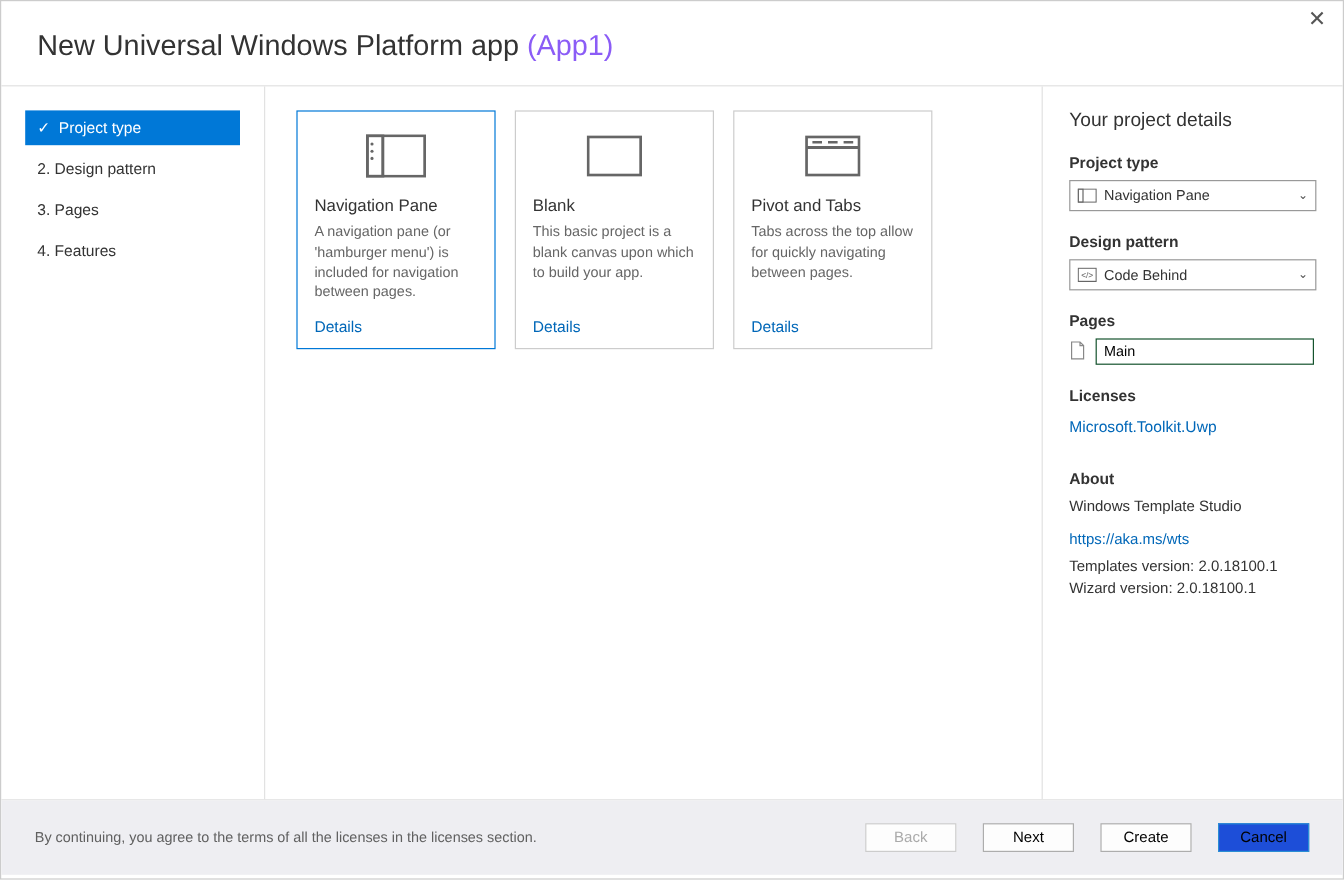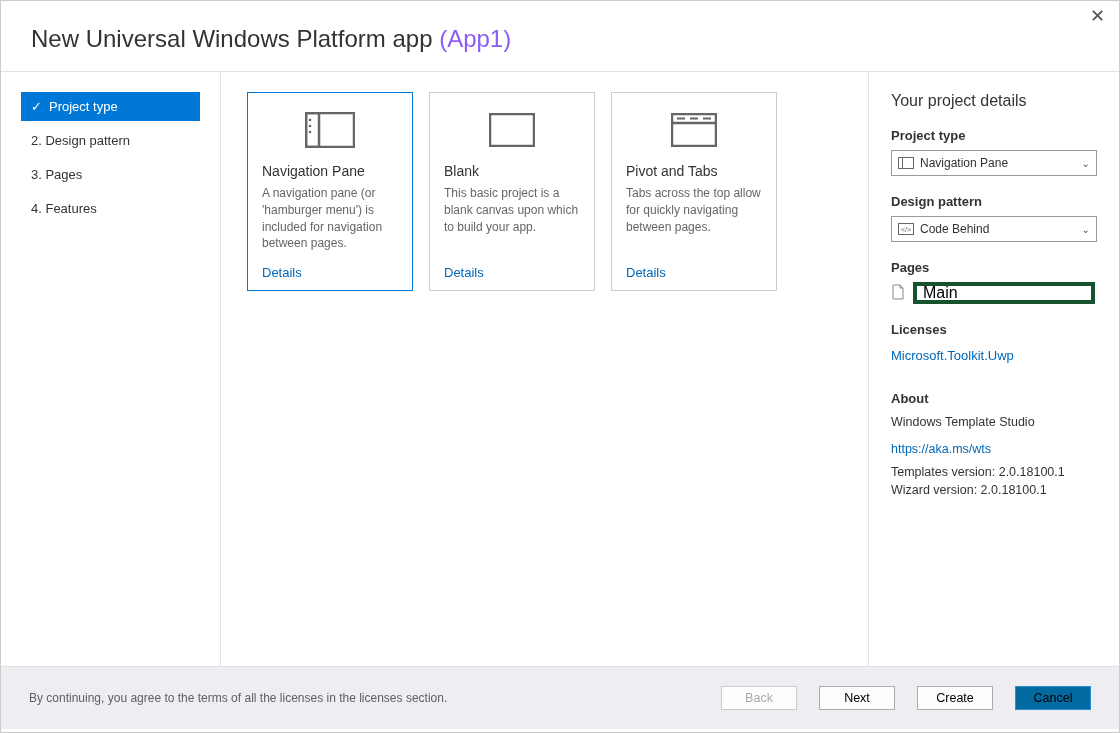--- a/index.html
+++ b/index.html
@@ -27,30 +27,30 @@
   .details-pane { width: 250px; padding: 20px 22px; font-size: 13px; }
   .details-pane h2 { font-size: 16px; font-weight: 400; margin-bottom: 18px; }
   .details-pane .label { font-weight: 700; font-size: 13px; margin-bottom: 7px; margin-top: 18px; }
   .details-pane .label:first-of-type { margin-top: 0; }
   .select { display: flex; align-items: center; border: 1px solid #999; height: 26px; width: 206px; padding: 0 6px; font-size: 12px; background: #fff; cursor: pointer; }
   .select .mini-icon { width: 16px; display: flex; align-items: center; justify-content: center; margin-right: 6px; }
   .select .txt { flex: 1; }
   .select .caret { font-size: 10px; color: #555; }
   .pages-row { display: flex; align-items: center; gap: 6px; }
   .pages-row .doc-icon { width: 16px; }
-  .pages-row input { border: 4px solid #14532d; height: 22px; width: 182px; padding: 2px 6px; font-size: 16px; }
+  .pages-row input { border: 1px solid #14532d; height: 22px; width: 182px; padding: 2px 6px; font-size: 12px; }
   .link { color: #0067b8; cursor: pointer; display: inline-block; margin-top: 4px; }
   .about-text { font-size: 12.5px; color: #333; margin-top: 4px; line-height: 1.5; }
 
   .footer { height: 62px; background: #eeeef2; display: flex; align-items: center; padding: 0 28px; justify-content: space-between; }
   .footer .agree { font-size: 12px; color: #606060; }
   .footer .buttons { display: flex; gap: 22px; }
   .footer button { width: 76px; height: 24px; border: 1px solid #adadad; background: #fdfdfd; font-family: inherit; font-size: 12.5px; cursor: pointer; }
   .footer button:disabled { color: #aaa; border-color: #ccc; cursor: default; }
-  .footer button.primary { background: #0369a1; border-color: #2a8dd4; }
+  .footer button.primary { background: #1d4ed8; border-color: #2a8dd4; }
 </style>
 </head>
 <body>
 
 <div class="close">✕</div>
 
 <div class="header">
   <h1>
     <span>New Universal Windows Platform app</span>
     <span class="sub">(App1)</span>

